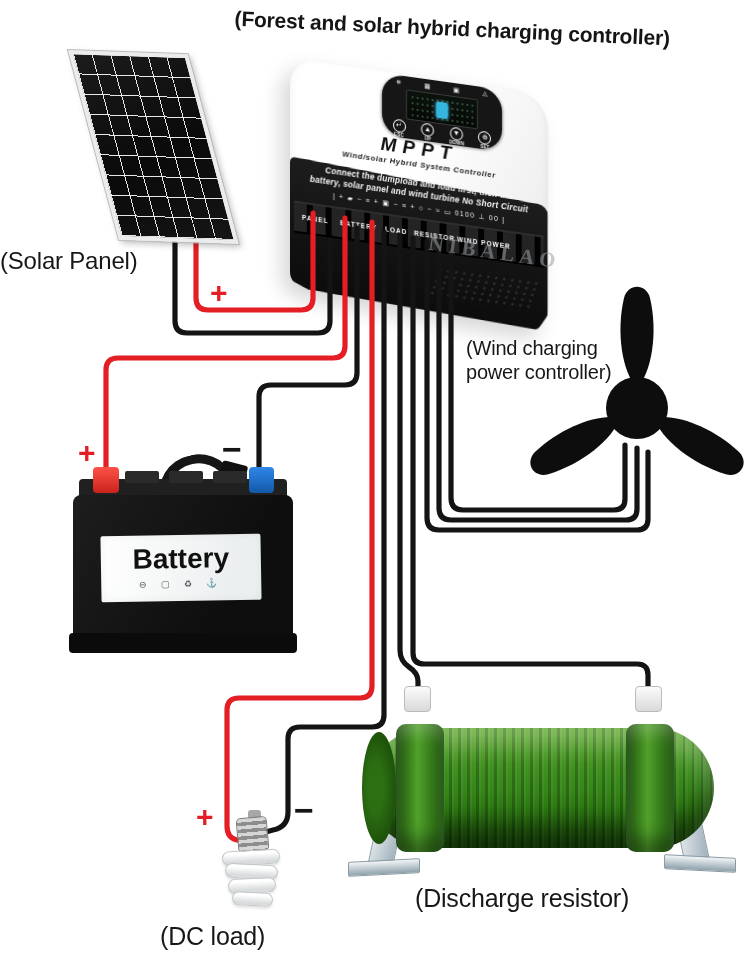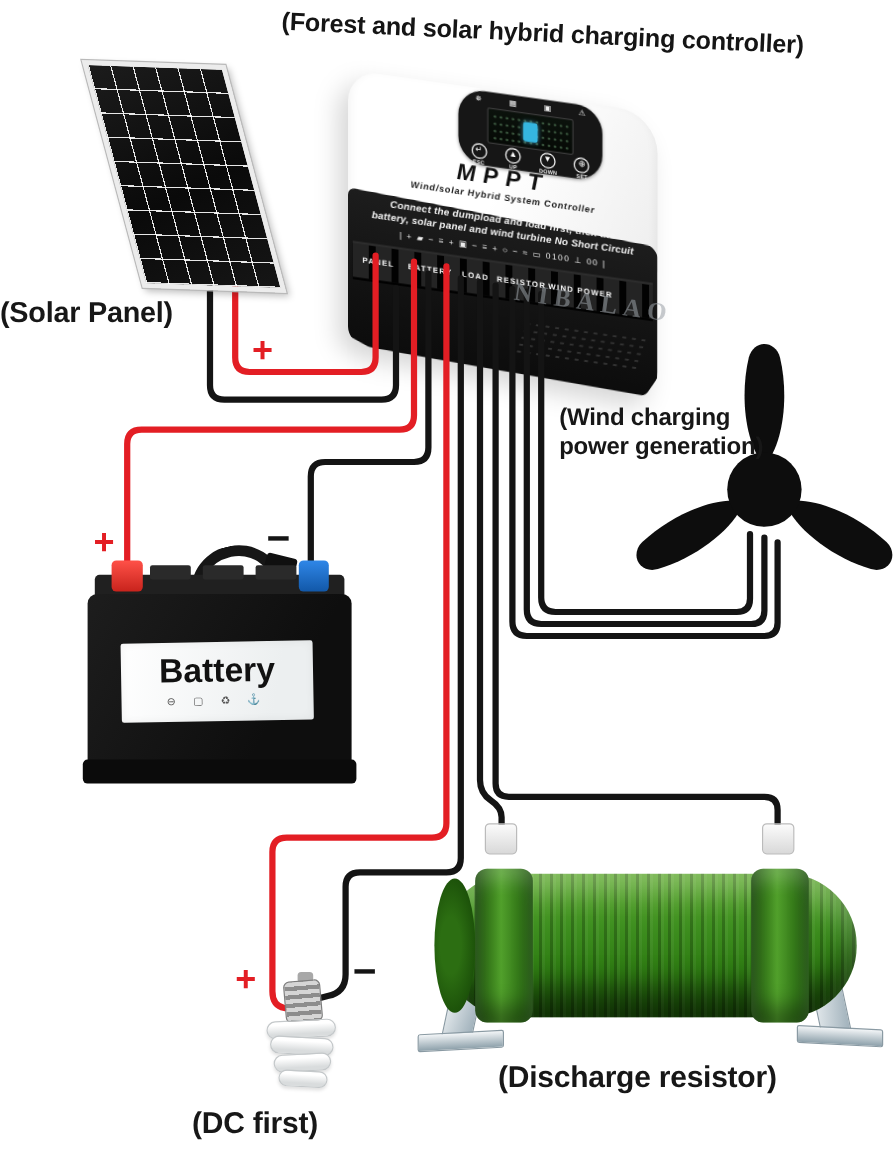--- a/index.html
+++ b/index.html
@@ -3,21 +3,21 @@
 <meta charset="utf-8">
 <style>
   * { margin:0; padding:0; box-sizing:border-box; }
   html,body { background:#ffffff; }
   #stage {
     position:relative; width:745px; height:961px; margin:0 auto;
     background:#ffffff; overflow:hidden;
     font-family:"Liberation Sans", sans-serif;
   }
   .abs { position:absolute; }
-  .lbl { font-weight:bold; color:#171717; letter-spacing:-0.2px; }
+  .lbl { font-weight:normal; color:#171717; letter-spacing:-0.2px; }
 
   
   #title {
     left:218px; top:6px; width:470px; font-size:21px; font-weight:bold;
     transform:rotate(2.6deg); transform-origin:left top; color:#151515;
     text-align:center; z-index:30;
   }
 
   
   #wires { left:0; top:0; z-index:5; pointer-events:none; }
@@ -286,21 +286,21 @@
   <svg id="turbine" class="abs" width="250" height="220" viewBox="0 0 250 220">
     <g transform="translate(122,136)" fill="#0d0d0d">
       <path transform="rotate(0)" d="M0,-20 C15,-36 21,-76 13,-110 C9,-125 -9,-125 -13,-110 C-21,-76 -15,-36 0,-20 Z"></path>
       <path transform="rotate(120)" d="M0,-20 C15,-36 21,-76 13,-110 C9,-125 -9,-125 -13,-110 C-21,-76 -15,-36 0,-20 Z"></path>
       <path transform="rotate(240)" d="M0,-20 C15,-36 21,-76 13,-110 C9,-125 -9,-125 -13,-110 C-21,-76 -15,-36 0,-20 Z"></path>
       <circle cx="0" cy="0" r="31"></circle>
     </g>
   </svg>
   <div id="wind-label" class="abs lbl">
     <div>(Wind charging</div>
-    <div>power generation)</div>
+    <div>power controller)</div>
   </div>
 
   <div id="battery" class="abs">
     <div id="batt-handle" class="abs"></div>
     <div id="batt-handle-grip" class="abs"></div>
     <div id="batt-lid" class="abs"></div>
     <div class="batt-cap" style="left:52px"></div>
     <div class="batt-cap" style="left:96px"></div>
     <div class="batt-cap" style="left:140px"></div>
     <div id="batt-term-red" class="abs"></div>
@@ -316,21 +316,21 @@
   <div class="abs minus" style="left:222px; top:430px;">−</div>
 
   <div id="bulb" class="abs">
     <div id="bulb-nub" class="abs"></div>
     <div id="bulb-base" class="abs"></div>
     <div class="coil" style="left:2px;  top:40px; width:58px; height:15px; transform:rotate(-3deg);"></div>
     <div class="coil" style="left:5px;  top:54px; width:53px; height:15px; transform:rotate(3deg);"></div>
     <div class="coil" style="left:8px;  top:68px; width:48px; height:15px; transform:rotate(-3deg);"></div>
     <div class="coil" style="left:12px; top:82px; width:41px; height:14px; transform:rotate(3deg);"></div>
   </div>
-  <div id="dc-load-label" class="abs lbl">(DC first)</div>
+  <div id="dc-load-label" class="abs lbl">(DC load)</div>
   <div class="abs plus" style="left:196px; top:800px;">+</div>
   <div class="abs minus" style="left:294px; top:791px;">−</div>
 
   <div id="resistor" class="abs">
     <div class="bracket-up" style="left:28px;  top:142px; transform:skewX(-12deg);"></div>
     <div class="bracket-foot" style="left:2px;   top:198px; transform:skewY(-3deg);"></div>
     <div class="bracket-up" style="left:332px; top:140px; transform:skewX(12deg);"></div>
     <div class="bracket-foot" style="left:318px; top:194px; transform:skewY(3deg);"></div>
     <div id="res-cyl" class="abs"></div>
     <div id="res-cap-left" class="abs"></div>

